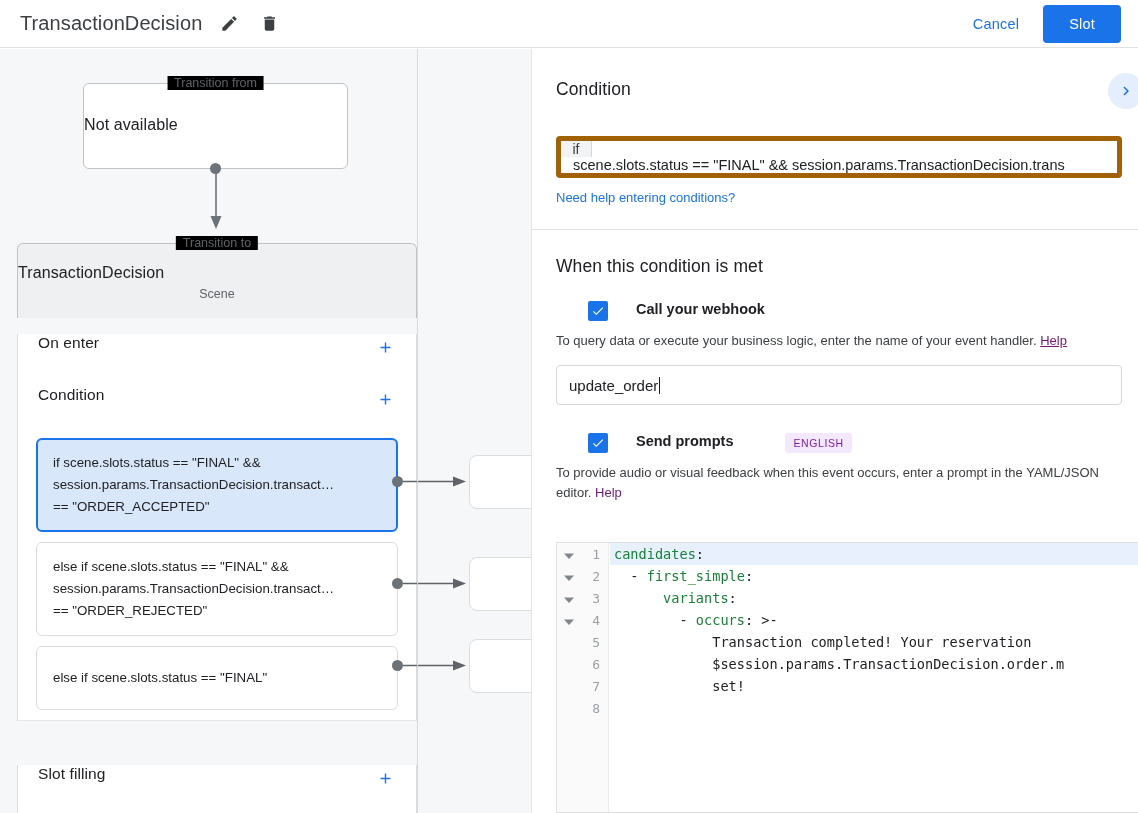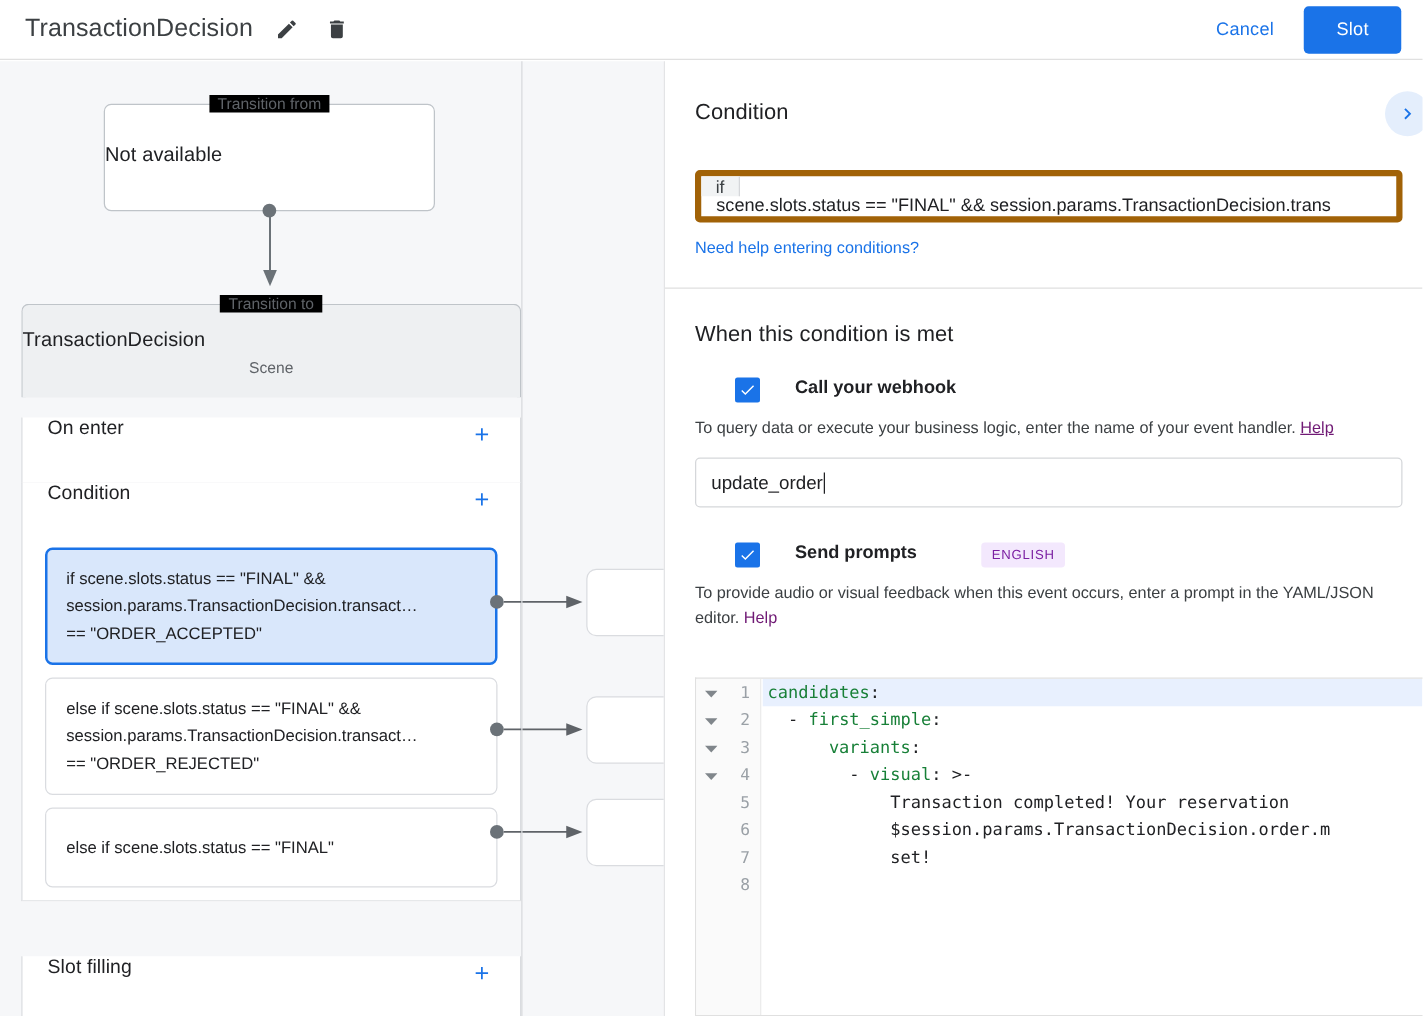--- a/index.html
+++ b/index.html
@@ -459,19 +459,19 @@
       </div>
     <div class="gline">
         <span class="num">8</span>
       </div>
   </div>
 
   <div class="code">
     <div class="cline hl"><span class="k">candidates</span><span class="p">:</span></div>
     <div class="cline"><span class="p">  - </span><span class="k">first_simple</span><span class="p">:</span></div>
     <div class="cline"><span class="p">      </span><span class="k">variants</span><span class="p">:</span></div>
-    <div class="cline"><span class="p">        - </span><span class="k">visual</span><span class="p">: &gt;-</span></div>
+    <div class="cline"><span class="p">        - </span><span class="k">occurs</span><span class="p">: &gt;-</span></div>
     <div class="cline">            Transaction completed! Your reservation</div>
     <div class="cline">            $session.params.TransactionDecision.order.m</div>
     <div class="cline">            set!</div>
     <div class="cline"></div>
   </div>
 </div>
 
 </body></html>

